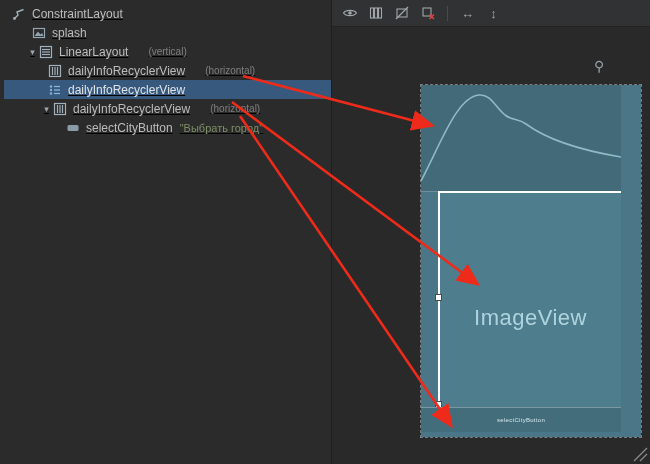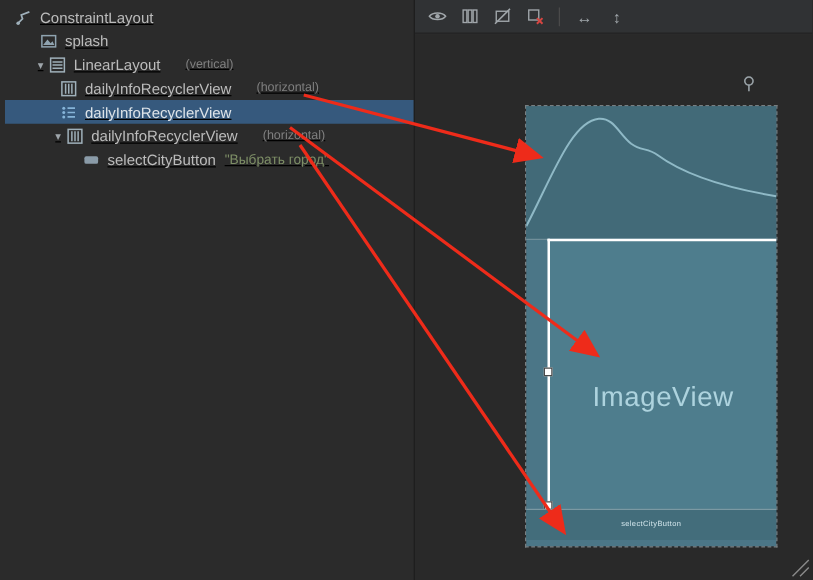--- a/index.html
+++ b/index.html
@@ -37,21 +37,21 @@
     display:flex;align-items:center;gap:9px;padding-left:9px;box-sizing:border-box;
   }
   .tb-icon{width:17px;height:17px;display:inline-flex;align-items:center;justify-content:center;color:#a0a6aa;font-size:13px;}
   .tb-sep{width:1px;height:15px;background:#4a4a4a;margin:0 2px;}
   .canvas{position:absolute;left:0;top:28px;right:0;bottom:0;background:#292929;}
 
   .wrench{position:absolute;left:262px;top:31px;color:#9aa3a8;font-size:14px;line-height:14px;}
 
   
   .phone{
-    position:absolute;left:89px;top:57px;width:200px;height:352px;
+    position:absolute;left:89px;top:57px;width:220px;height:352px;
     background:#4b7687;outline:1px dashed rgba(215,230,236,.45);
   }
   .phone-top{position:absolute;left:0;top:0;width:200px;height:106px;background:#426a78;border-bottom:1px solid rgba(255,255,255,.25);}
   .sel-rect{
     position:absolute;left:17px;top:106px;width:183px;height:216px;
     background:#4e7d8d;border-left:2px solid #fff;border-top:2px solid #fff;box-sizing:border-box;
   }
   .imageview-label{
     position:absolute;left:0;right:0;top:112px;text-align:center;
     font-size:22px;color:rgba(190,226,236,.85);letter-spacing:.5px;

